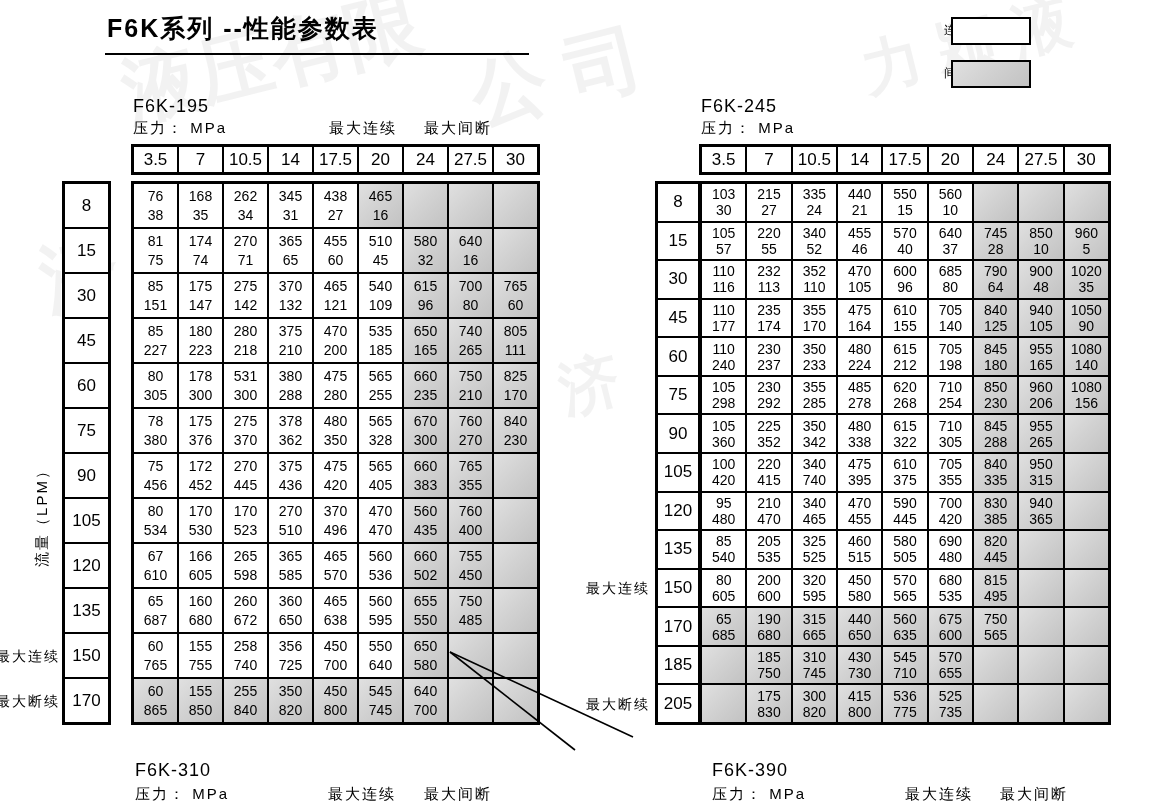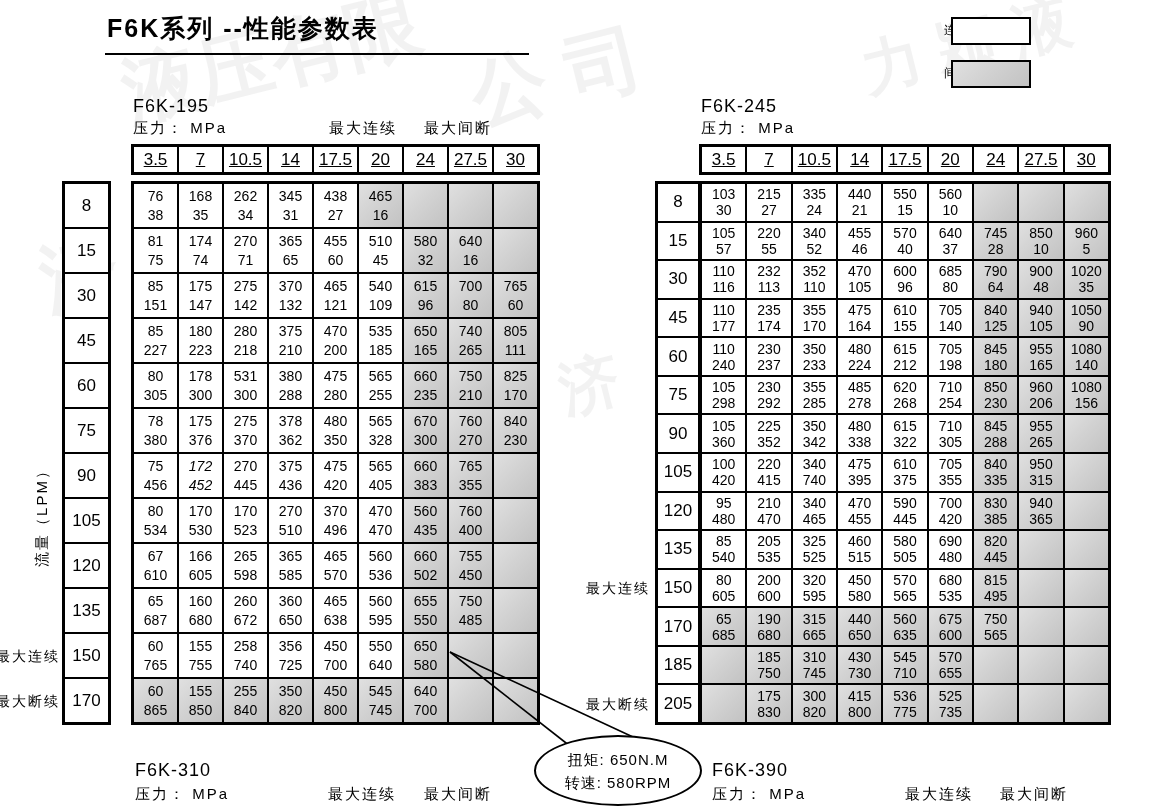--- a/index.html
+++ b/index.html
@@ -23,21 +23,21 @@
   .lbl{position:absolute; font-size:15px; letter-spacing:2px; z-index:2; white-space:nowrap;}
   .model{position:absolute; font-size:18px; letter-spacing:1px; z-index:2; white-space:nowrap;}
   
   .boxgrid{position:absolute; display:grid; border:2px solid #000; background:#fff;
          box-sizing:border-box; z-index:2;}
   .cell{border:1px solid #000; display:flex; flex-direction:column; align-items:center;
          justify-content:center; box-sizing:border-box; overflow:hidden;}
   .cell .num{font-size:14px; line-height:19px;}
   .rows-tight .cell .num{line-height:16px;}
   .hcell{border:1px solid #000; display:flex; align-items:center; justify-content:center;
-         font-size:17px; box-sizing:border-box;text-decoration:underline;}
+         font-size:17px; box-sizing:border-box;}
   .flowcell{border:1px solid #000; display:flex; align-items:center; justify-content:center;
          font-size:17px; box-sizing:border-box; background:#fff;}
   .side-label{position:absolute; font-size:14px; letter-spacing:2px; text-align:right;
          z-index:2; white-space:nowrap;}
   .axis-label{position:absolute; font-size:15px; letter-spacing:2px; z-index:2;
          width:200px; text-align:center; transform:rotate(-90deg); white-space:nowrap;}
   
   #callout-svg{position:absolute; left:0; top:0; z-index:3; pointer-events:none;}
   .callout-bubble{position:absolute; left:534px; top:735px; width:168px; height:71px;
          border:2px solid #000; border-radius:50%; background:#fff; z-index:4;
@@ -65,24 +65,20 @@
   <div class="legend-label" style="left:916px; top:22px;">连续</div>
   <div class="legend-box" style="left:951px; top:17px; background:#ffffff;"></div>
   <div class="legend-label" style="left:916px; top:65px;">间断</div>
   <div class="legend-box" id="legend-int-box" style="left: 951px; top: 60px; background: linear-gradient(135deg, rgb(224, 224, 224) 0%, rgb(210, 210, 210) 45%, rgb(194, 194, 194) 100%);"></div>
 
   <svg id="callout-svg" width="1150" height="808" viewBox="0 0 1150 808">
     <line x1="450" y1="652" x2="575" y2="750" stroke="#000" stroke-width="1.6"></line>
     <line x1="450" y1="652" x2="633" y2="737" stroke="#000" stroke-width="1.6"></line>
   </svg>
 
-  <div class="callout-bubble">
-    <div>扭矩: 650N.M</div>
-    <div>转速: 580RPM</div>
-  </div>
 
   <div class="model" style="left:135px; top:760px;">F6K-310</div>
   <div class="lbl" style="left:135px; top:785px;">压力： MPa</div>
   <div class="lbl" style="left:328px; top:785px;">最大连续</div>
   <div class="lbl" style="left:424px; top:785px;">最大间断</div>
 
   <div class="model" style="left:712px; top:760px;">F6K-390</div>
   <div class="lbl" style="left:712px; top:785px;">压力： MPa</div>
   <div class="lbl" style="left:905px; top:785px;">最大连续</div>
   <div class="lbl" style="left:1000px; top:785px;">最大间断</div>
@@ -330,21 +326,21 @@
         <div class="num">270</div>
       </div>
       <div class="cell" style="background: linear-gradient(135deg, rgb(224, 224, 224) 0%, rgb(210, 210, 210) 45%, rgb(194, 194, 194) 100%);">
         <div class="num">840</div>
         <div class="num">230</div>
       </div>
       <div class="cell" style="background: rgb(255, 255, 255);">
         <div class="num">75</div>
         <div class="num">456</div>
       </div>
-      <div class="cell" style="background: rgb(255, 255, 255); font-style: italic;">
+      <div class="cell" style="background: rgb(255, 255, 255);">
         <div class="num">172</div>
         <div class="num">452</div>
       </div>
       <div class="cell" style="background: rgb(255, 255, 255);">
         <div class="num">270</div>
         <div class="num">445</div>
       </div>
       <div class="cell" style="background: rgb(255, 255, 255);">
         <div class="num">375</div>
         <div class="num">436</div>

